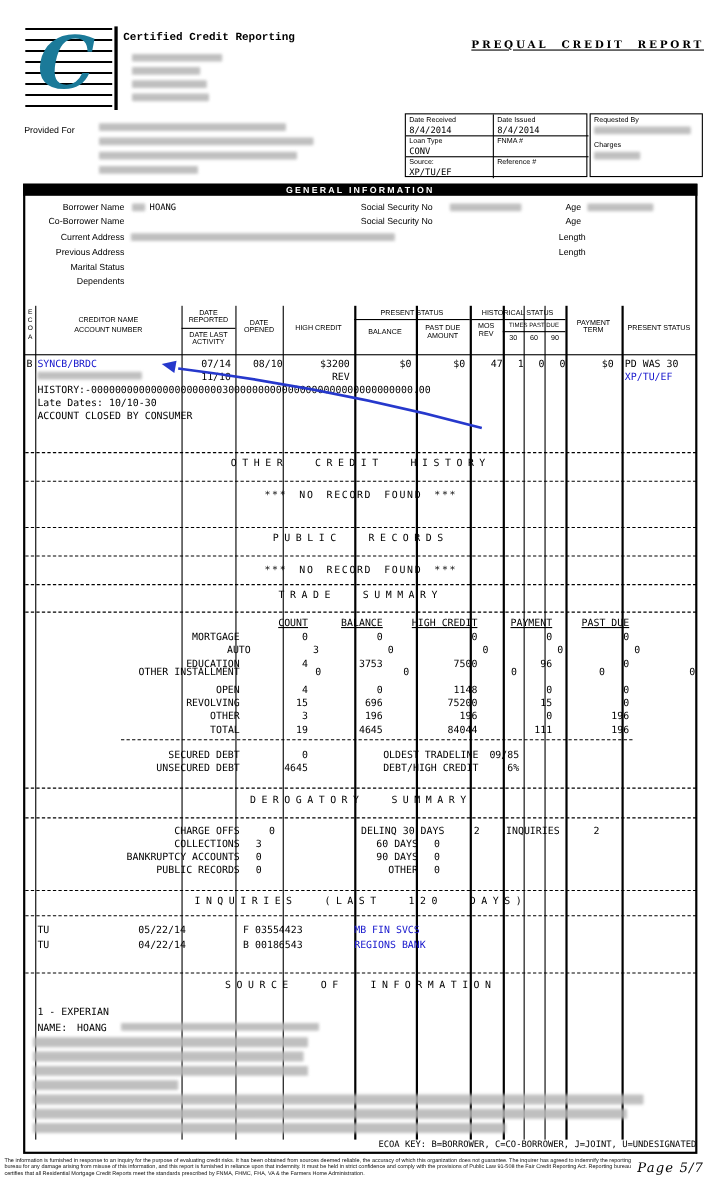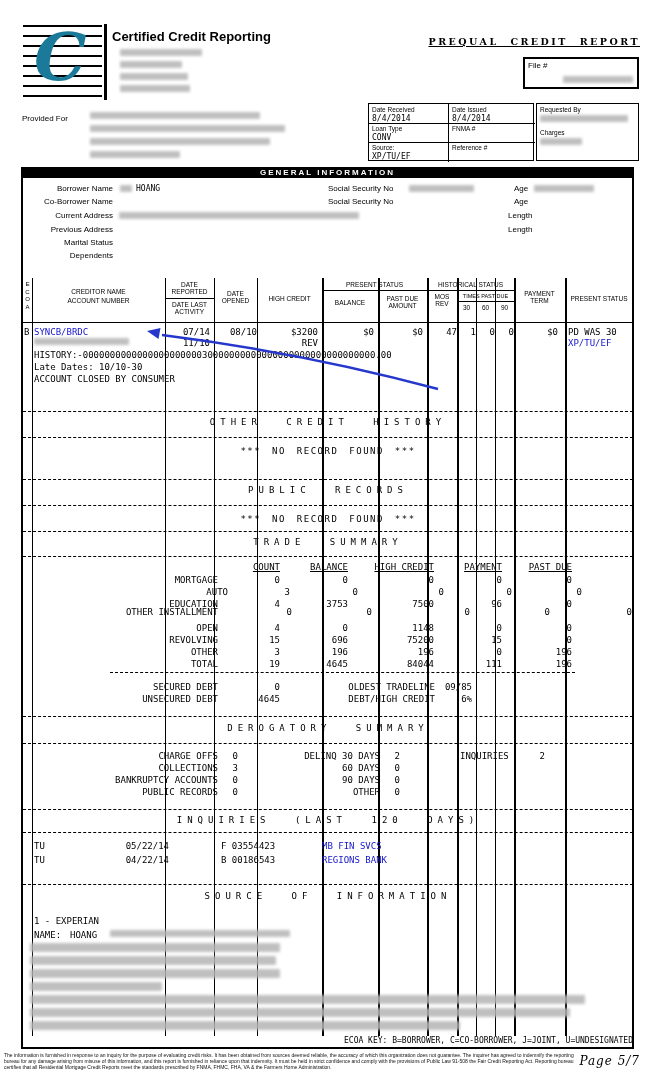--- a/index.html
+++ b/index.html
@@ -40,22 +40,22 @@
   .und { text-decoration:underline; }
   .d0 { width:196px; text-align:right; }
   .d1 { width:20px;  text-align:right; }
   .d2 { width:142px; text-align:right; }
   .d3 { width:20px;  text-align:right; }
   .logo-lines { position:absolute; left:23px; top:25px; width:79px; height:74px;
                 background:repeating-linear-gradient(to bottom, #000 0 2px, transparent 2px 10px); }
   .logo-c { position:absolute; left:34px; top:18px; font-family:"DejaVu Serif", serif;
             font-style:italic; font-weight:bold; font-size:66px; color:#1b7a99; }
   .logo-bar { position:absolute; left:104px; top:24px; width:3px; height:76px; background:#000; }
-  .company { position:absolute; left:112px; top:29px; font-family:Liberation Sans, sans-serif;
-             font-weight:bold; font-size:13px; }
+  .company { position:absolute; left:112px; top:29px; font-family:Liberation Mono, monospace;
+             font-weight:bold; font-size:10px; }
   .rtitle { position:absolute; left:400px; top:36px; width:240px; text-align:right;
             font-family:"DejaVu Serif", serif; font-weight:bold; font-size:9.5px;
             letter-spacing:2.5px; word-spacing:6px; text-decoration:underline; }
   .filebox { position:absolute; left:523px; top:57px; width:116px; height:32px; border:2px solid #000; }
   .ibox { position:absolute; border:1px solid #000; }
   .pgnum { position:absolute; left:500px; top:1054px; width:140px; text-align:right;
            font-family:"DejaVu Serif", serif; font-style:italic; font-size:12px; letter-spacing:1px; }
   .foot { position:absolute; left:4px; width:645px; font-size:5px; line-height:6px; color:#111; }
   .ecoaH { position:absolute; left:24px; top:281px; width:7px; font-size:6px; line-height:7.5px;
            word-break:break-all; text-align:center; }
@@ -78,24 +78,20 @@
   <div class="blur" style="left:120px; top:85px;  width:70px;"></div>
 
   <div class="t gl" style="left:22px; top:114px;">Provided For</div>
   <div class="blur" style="left:90px;  top:112px; width:170px;"></div>
   <div class="blur" style="left:90px;  top:125px; width:195px;"></div>
   <div class="blur" style="left:90px;  top:138px; width:180px;"></div>
   <div class="blur" style="left:90px;  top:151px; width:90px;"></div>
 
   <div class="rtitle">PREQUAL CREDIT REPORT</div>
 
-  <div class="filebox">
-    <div class="t gl" style="left:3px; top:2px;">File #</div>
-    <div class="blur" style="left:38px; top:17px; width:70px;"></div>
-  </div>
 
   <div class="ibox" style="left:368px; top:103px; width:166px; height:58px;">
     <div class="hl" style="left:0; top:19px; width:166px;"></div>
     <div class="hl" style="left:0; top:38px; width:166px;"></div>
     <div style="position:absolute; left:79px; top:0; width:1px; height:58px; background:#000;"></div>
     <div class="t lab65" style="left:3px; top:2px;">Date Received</div>
     <div class="t m8" style="left:3px; top:10px;">8/4/2014</div>
     <div class="t lab65" style="left:83px; top:2px;">Date Issued</div>
     <div class="t m8" style="left:83px; top:10px;">8/4/2014</div>
     <div class="t lab65" style="left:3px; top:21px;">Loan Type</div>
@@ -312,21 +308,21 @@
   <div class="t mono rt" style="left:437px; top:682px; width:35px;">09/85</div>
   <div class="t mono rt" style="left:22px; top:694px; width:196px;">UNSECURED DEBT</div>
   <div class="t mono rt" style="left:218px; top:694px; width:62px;">4645</div>
   <div class="t mono rt" style="left:330px; top:694px; width:105px;">DEBT/HIGH CREDIT</div>
   <div class="t mono rt" style="left:437px; top:694px; width:35px;">6%</div>
 
   <div class="dash" style="top:716px;"></div>
   <div class="sect" style="top:723px;">DEROGATORY SUMMARY</div>
   <div class="dash" style="top:743px;"></div>
 
-  <div class="flexrow" style="top:751px;">
+  <div class="flexrow" style="top:751px;gap:12px;">
     <span class="d0">CHARGE OFFS</span>
       <span class="d1">0</span>
       <span class="d2">DELINQ 30 DAYS</span>
       <span class="d3">2</span>
   </div>
   <div class="flexrow" style="top:763px;">
     <span class="d0">COLLECTIONS</span>
       <span class="d1">3</span>
       <span class="d2">60 DAYS</span>
       <span class="d3">0</span>

